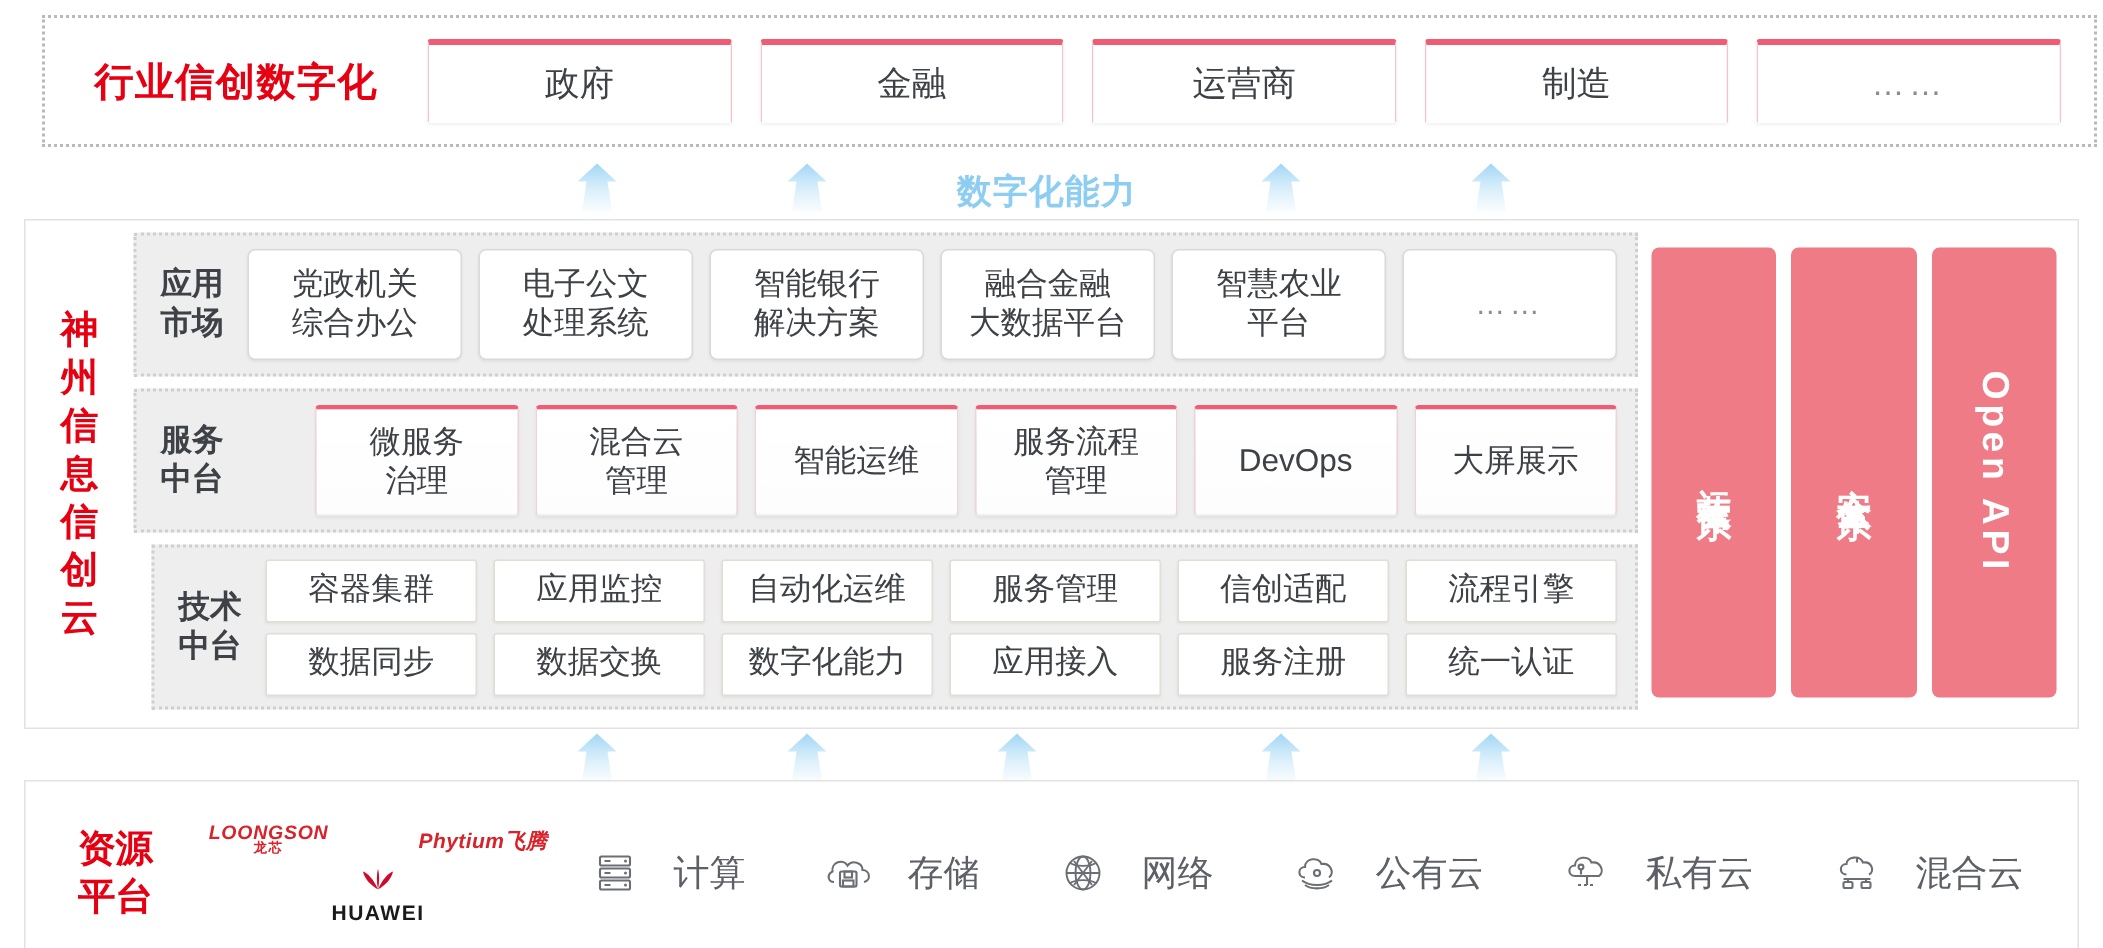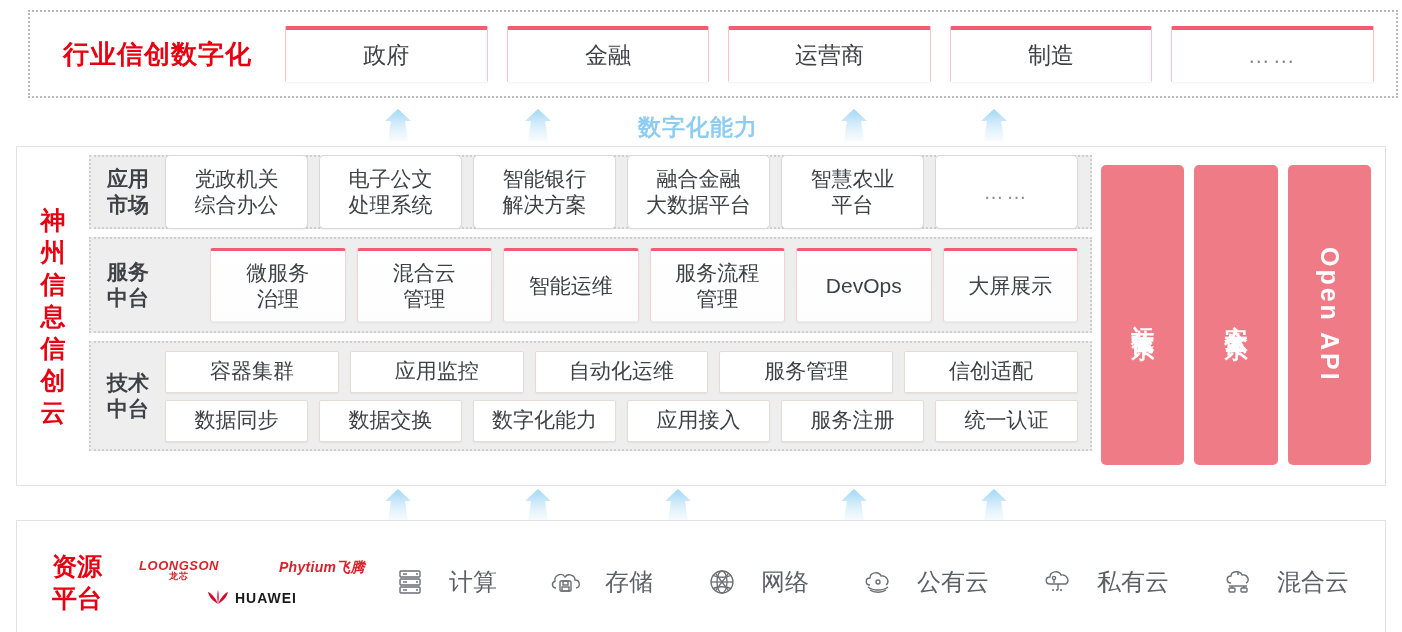--- a/index.html
+++ b/index.html
@@ -63,23 +63,23 @@
     color:#e60012;font-weight:bold;font-size:25px;line-height:1.28;
     padding:6px 0;
   }
   .cloud-right{flex:1;display:flex;padding:8px 14px 8px 0;gap:9px;}
   .rows-wrap{flex:1;display:flex;flex-direction:column;gap:8px;}
 
   .layer-row{
     background:#eeeeee;border:2px dotted #cfcfcf;box-sizing:border-box;
     display:flex;align-items:center;
   }
-  .layer-row.r1{height:74px;}
+  .layer-row.r1{height:96px;}
   .layer-row.r2{height:96px;gap:45px;}
-  .layer-row.r3{height:110px;}
+  .layer-row.r3{height:110px;margin-left:12px;}
 
   .row-label{
     flex:0 0 74px;text-align:center;color:#3e4146;font-weight:bold;
     font-size:21px;line-height:1.25;
   }
   .row-items{flex:1;display:flex;gap:11px;padding-right:12px;}
 
   .cell{
     flex:1;background:#ffffff;border:1px solid #d9d9d9;
     border-radius:5px;box-sizing:border-box;
@@ -125,28 +125,28 @@
     display:flex;align-items:center;
   }
   .res-title{
     flex:0 0 120px;text-align:center;color:#e60012;font-weight:bold;
     font-size:25px;line-height:1.3;
   }
   .vendors{
     flex:0 0 230px;display:flex;flex-direction:column;
     align-items:center;justify-content:center;gap:9px;
   }
-  .vendor-row{display:flex;align-items:flex-start;justify-content:center;gap:20px;}
+  .vendor-row{display:flex;align-items:flex-end;justify-content:center;gap:20px;}
   .logo-loongson{display:flex;flex-direction:column;align-items:center;line-height:1;}
   .logo-loongson .en{
     color:#d8232a;font-weight:bold;font-style:italic;font-size:13px;letter-spacing:.5px;
   }
   .logo-loongson .cn{color:#d8232a;font-weight:bold;font-size:9px;letter-spacing:1px;}
   .logo-phytium{color:#d8232a;font-weight:bold;font-size:14px;font-style:italic;letter-spacing:.3px;margin-left:40px;}
-  .logo-huawei{display:flex;align-items:center;gap:6px;}
+  .logo-huawei{display:flex;align-items:center;gap:6px;flex-direction:column;}
   .logo-huawei .mark{position:relative;width:22px;height:15px;}
   .logo-huawei .mark svg{display:block;}
   .logo-huawei .txt{color:#1a1a1a;font-weight:bold;font-size:14px;letter-spacing:1px;}
 
   .res-items{flex:1;display:flex;align-items:center;justify-content:space-around;padding-right:10px;}
   .res-item{display:flex;align-items:center;gap:22px;color:#5d6066;font-size:24px;}
   .res-item .ico{width:34px;height:34px;display:block;flex:0 0 34px;}
   .res-item .ico svg{display:block;}
 </style>
 </head>
@@ -282,20 +282,21 @@
             <div>技术</div>
             <div>中台</div>
           </div>
           <div class="tech-stack">
             <div class="tech-line">
               <div class="cell">容器集群</div>
               <div class="cell">应用监控</div>
               <div class="cell">自动化运维</div>
               <div class="cell">服务管理</div>
               <div class="cell">信创适配</div>
+              <div class="cell">流程引擎</div>
             </div>
             <div class="tech-line">
               <div class="cell">数据同步</div>
               <div class="cell">数据交换</div>
               <div class="cell">数字化能力</div>
               <div class="cell">应用接入</div>
               <div class="cell">服务注册</div>
               <div class="cell">统一认证</div>
             </div>
           </div>

